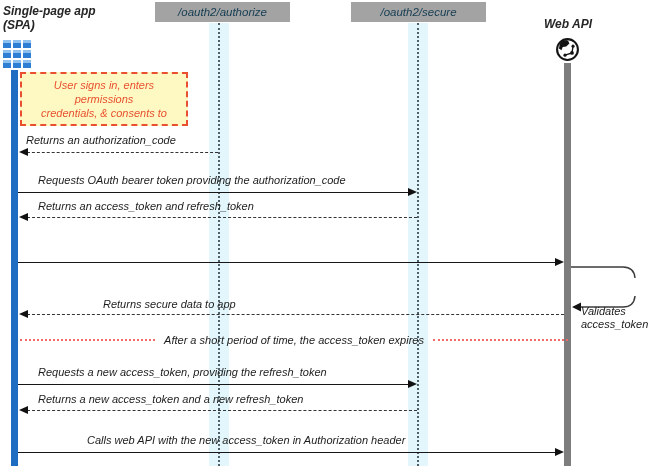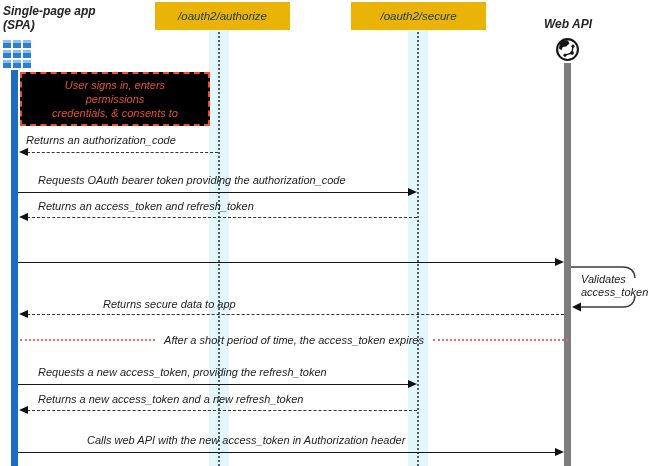--- a/index.html
+++ b/index.html
@@ -6,51 +6,51 @@
   #stage{
     position:relative;width:649px;height:466px;background:#fff;overflow:hidden;
     font-family:"Liberation Sans","DejaVu Sans",sans-serif;color:#262626;
   }
   .abs{position:absolute;font-style:italic;}
   
   .band{top:23px;height:443px;width:20px;background:#e3f6fc;}
   .dotline{top:23px;height:443px;width:0;border-left:2px dotted #50606b;}
   
   .endpoint{
-    top:2px;height:28px;background:#eab308;color:#143c52;
+    top:2px;height:20px;background:#a3a3a3;color:#143c52;
     display:flex;align-items:center;justify-content:center;
     font-size:11.5px;
   }
   
   .actor-title{font-size:12px;font-weight:bold;line-height:14px;color:#262626;}
   
   .grid-icon{display:grid;grid-template-columns:repeat(3,8px);grid-template-rows:repeat(3,8px);gap:2px;}
   .grid-icon span{background:linear-gradient(180deg,#8ec0ef 0%,#8ec0ef 32%,#2e7fd3 32%,#2e7fd3 100%);}
   
   .lifeline-spa{left:11px;top:70px;width:7px;height:396px;background:#1f6dc2;}
   .lifeline-api{left:564px;top:63px;width:7px;height:403px;background:#7d7d7d;}
   
   .note{
-    left:20px;top:72px;width:190px;height:54px;box-sizing:border-box;
-    background:#000000;border:2px dashed #e8502f;color:#e8502f;
+    left:20px;top:72px;width:168px;height:54px;box-sizing:border-box;
+    background:#fef9c3;border:2px dashed #e8502f;color:#e8502f;
     font-size:11px;line-height:14px;text-align:center;
     display:flex;flex-direction:column;justify-content:center;
   }
   
   .msg-label{font-size:11px;white-space:nowrap;color:#1c1c1c;}
   .line-solid{height:0;border-top:1.5px solid #161616;}
   .line-dashed{height:0;border-top:1.5px dashed #333;}
   .head-right{width:0;height:0;border-top:4.5px solid transparent;border-bottom:4.5px solid transparent;border-left:9px solid #111;}
   .head-left{width:0;height:0;border-top:4.5px solid transparent;border-bottom:4.5px solid transparent;border-right:9px solid #111;}
   
   .divider{left:20px;top:334px;width:548px;height:12px;display:flex;align-items:center;justify-content:space-between;}
   .divider .seg{flex:1;height:0;border-top:2px dotted #f06a6a;}
   .divider .msg-label{padding:0 9px;}
   
-  .self-label{font-size:11px;line-height:13px;color:#1c1c1c;white-space:nowrap;}
+  .self-label{font-size:11px;line-height:13px;color:#1c1c1c;white-space:nowrap;margin-top:32px;}
 </style>
 </head>
 <body>
 
 <div id="stage">
 
   <div class="abs band" style="left:209px"></div>
   <div class="abs band" style="left:408px"></div>
   <div class="abs dotline" style="left:218px"></div>
   <div class="abs dotline" style="left:417px"></div>

